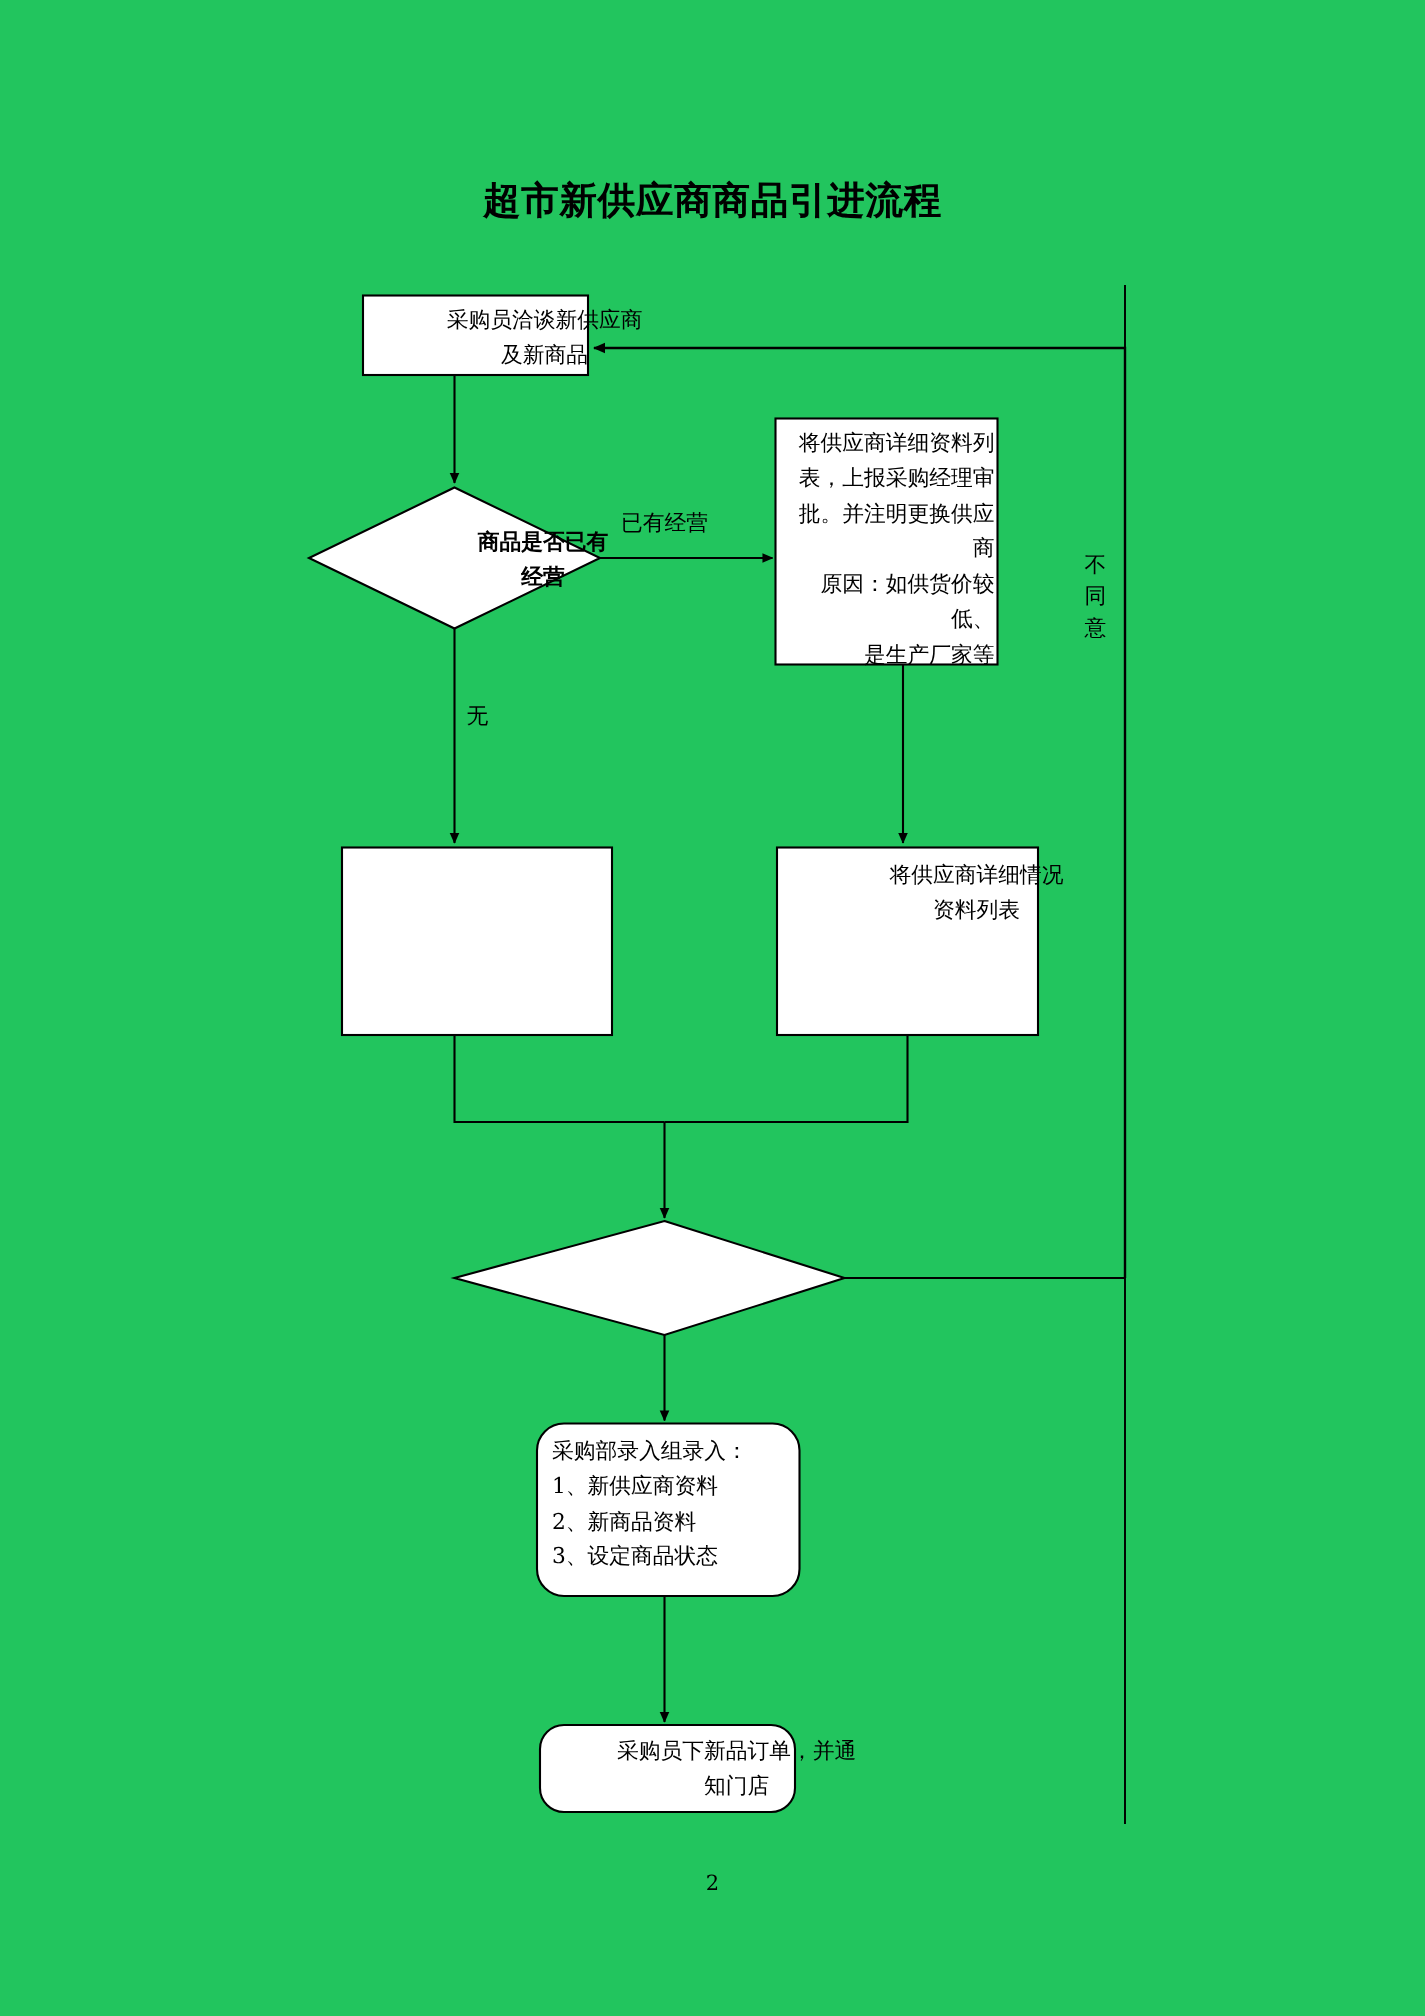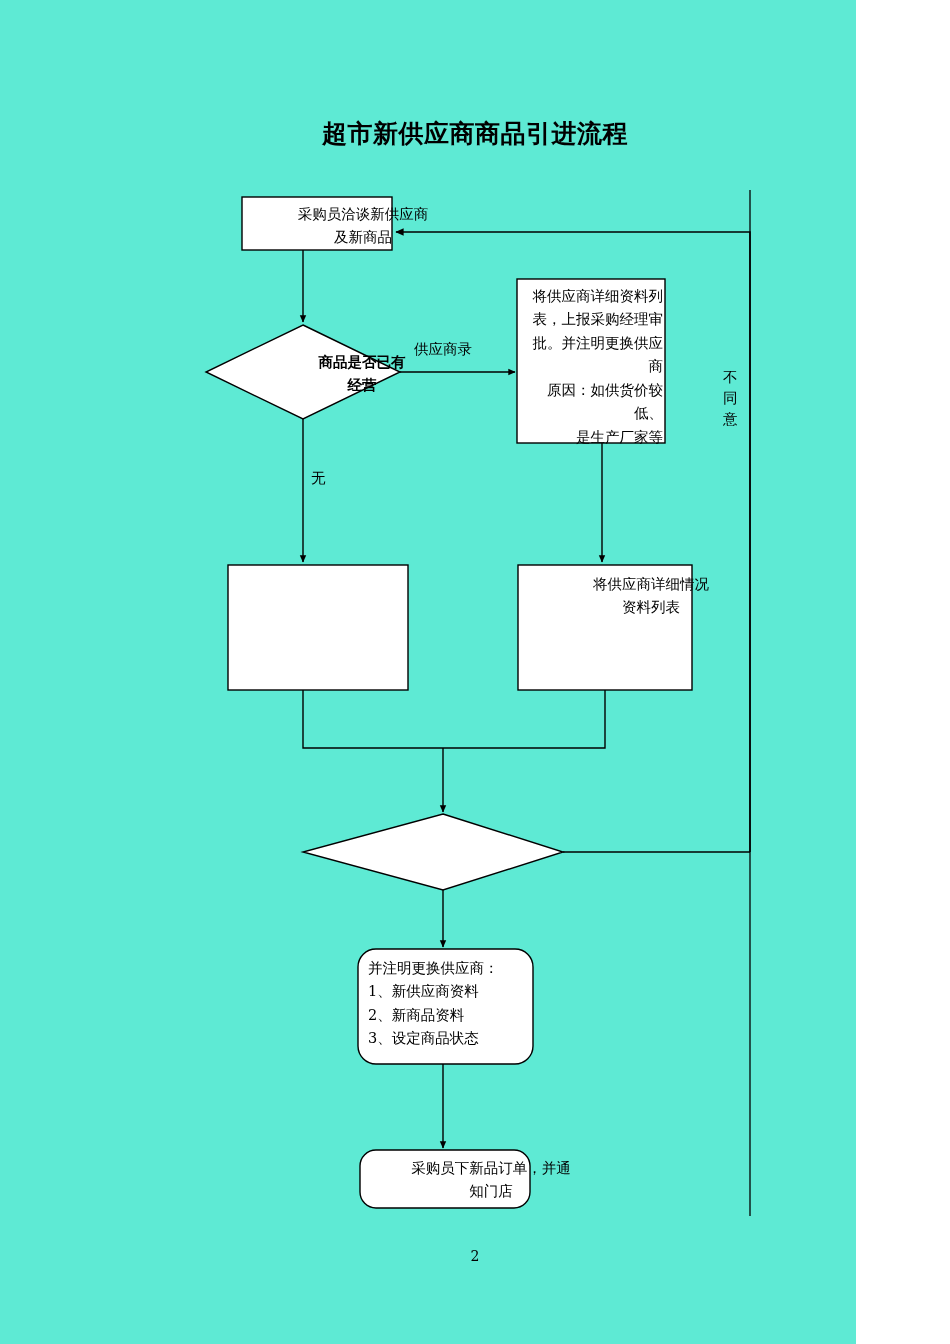--- a/index.html
+++ b/index.html
@@ -3,23 +3,23 @@
 <meta charset="utf-8">
 <title>flowchart</title>
 <style>
   html, body {
     margin: 0;
     padding: 0;
     background: #ffffff;
   }
   #page {
     position: relative;
-    width: 856px;
+    width: 950px;
     height: 1344px;
-    background: #5eead4;
+    background: #22c55e;
     overflow: hidden;
     font-family: "DejaVu Serif", "Liberation Serif", serif;
     color: #000000;
   }
   #flow-svg {
     position: absolute;
     left: 0;
     top: 0;
     width: 950px;
     height: 1344px;
@@ -149,32 +149,32 @@
   </div>
 
 
   <div class="node-text center" style="left:522px; top:573px; width:166px; height:56px;">
     <span class="nowrap-line">将供应商详细情况</span>
     <span class="nowrap-line">资料列表</span>
   </div>
 
 
   <div class="node-text leftal" style="left:368px; top:957px; width:160px; height:104px;">
-    <span class="nowrap-line">并注明更换供应商：</span>
+    <span class="nowrap-line">采购部录入组录入：</span>
     <span class="nowrap-line">1、新供应商资料</span>
     <span class="nowrap-line">2、新商品资料</span>
     <span class="nowrap-line">3、设定商品状态</span>
   </div>
 
   <div class="node-text center" style="left:362px; top:1157px; width:166px; height:50px;text-align:right;">
     <span class="nowrap-line">采购员下新品订单，并通</span>
     <span class="nowrap-line">知门店</span>
   </div>
 
-  <div class="edge-label" style="left:414px; top:339px;">供应商录</div>
+  <div class="edge-label" style="left:414px; top:339px;">已有经营</div>
 
   <div class="edge-label" style="left:311px; top:468px;">无</div>
 
   <div class="edge-label vertical" style="left:723px; top:367px;">不同意</div>
 
   <div class="page-number">2</div>
 
 </div>
 
 </body></html>

